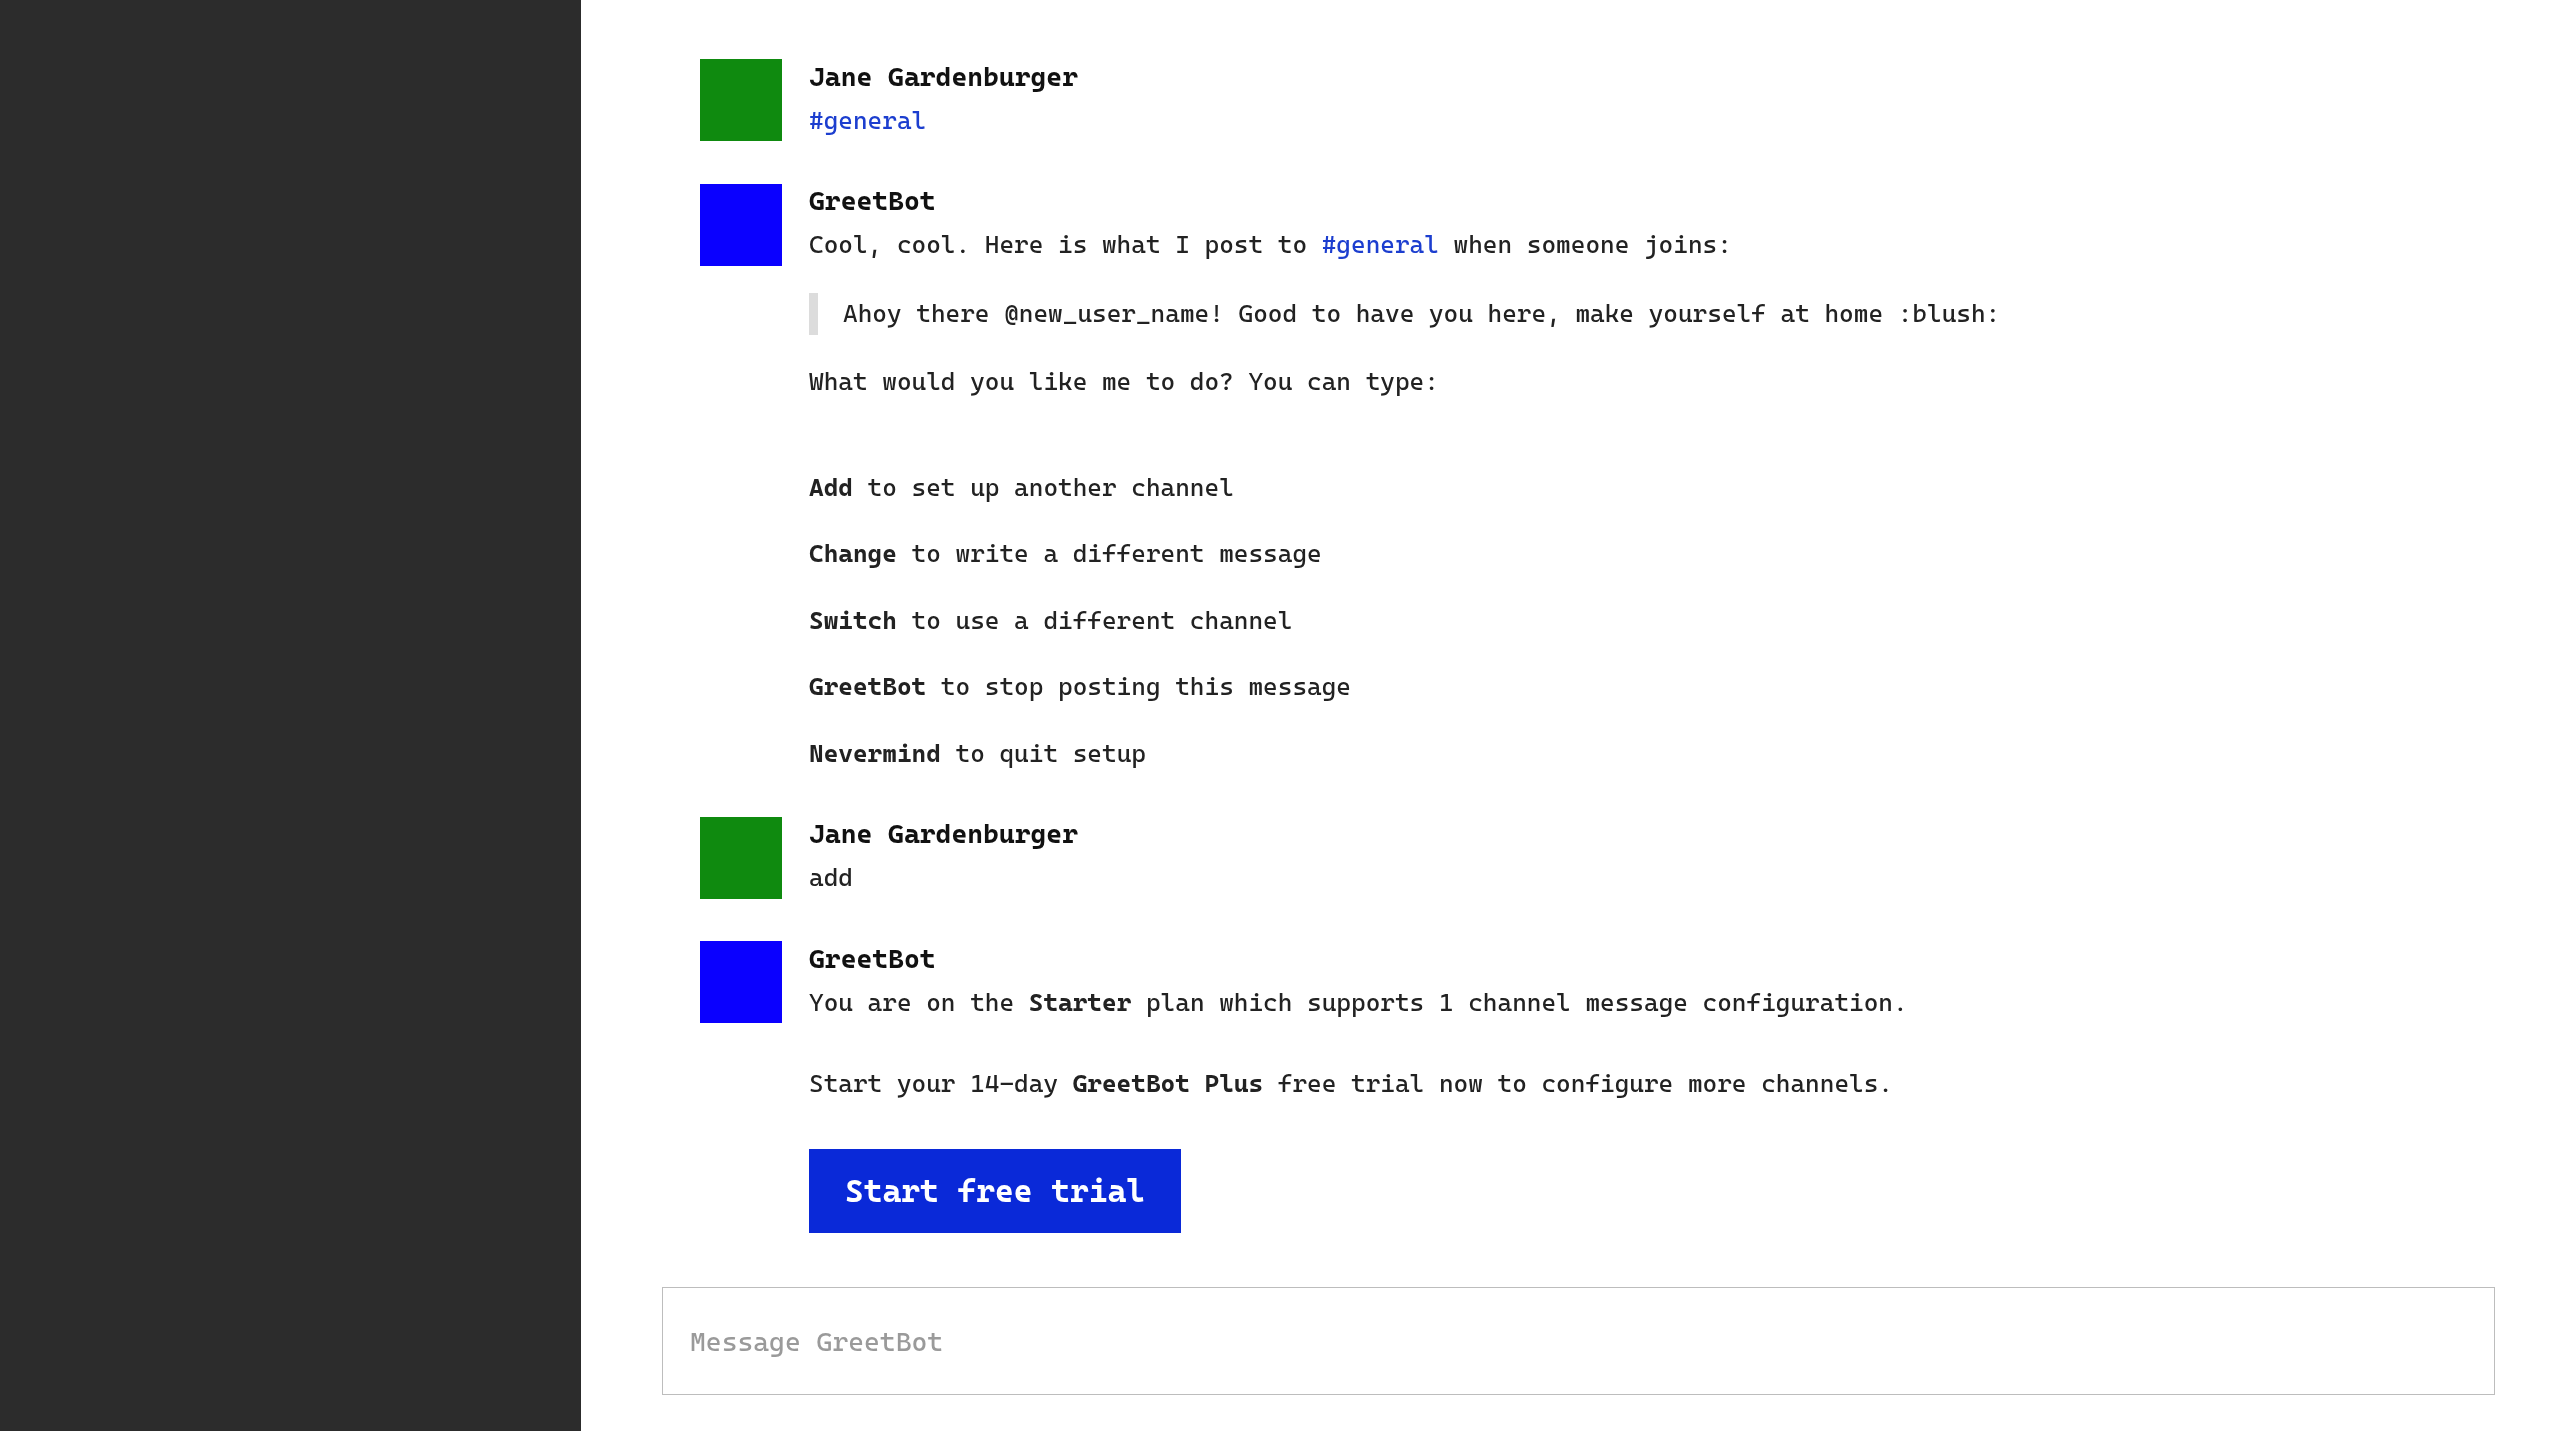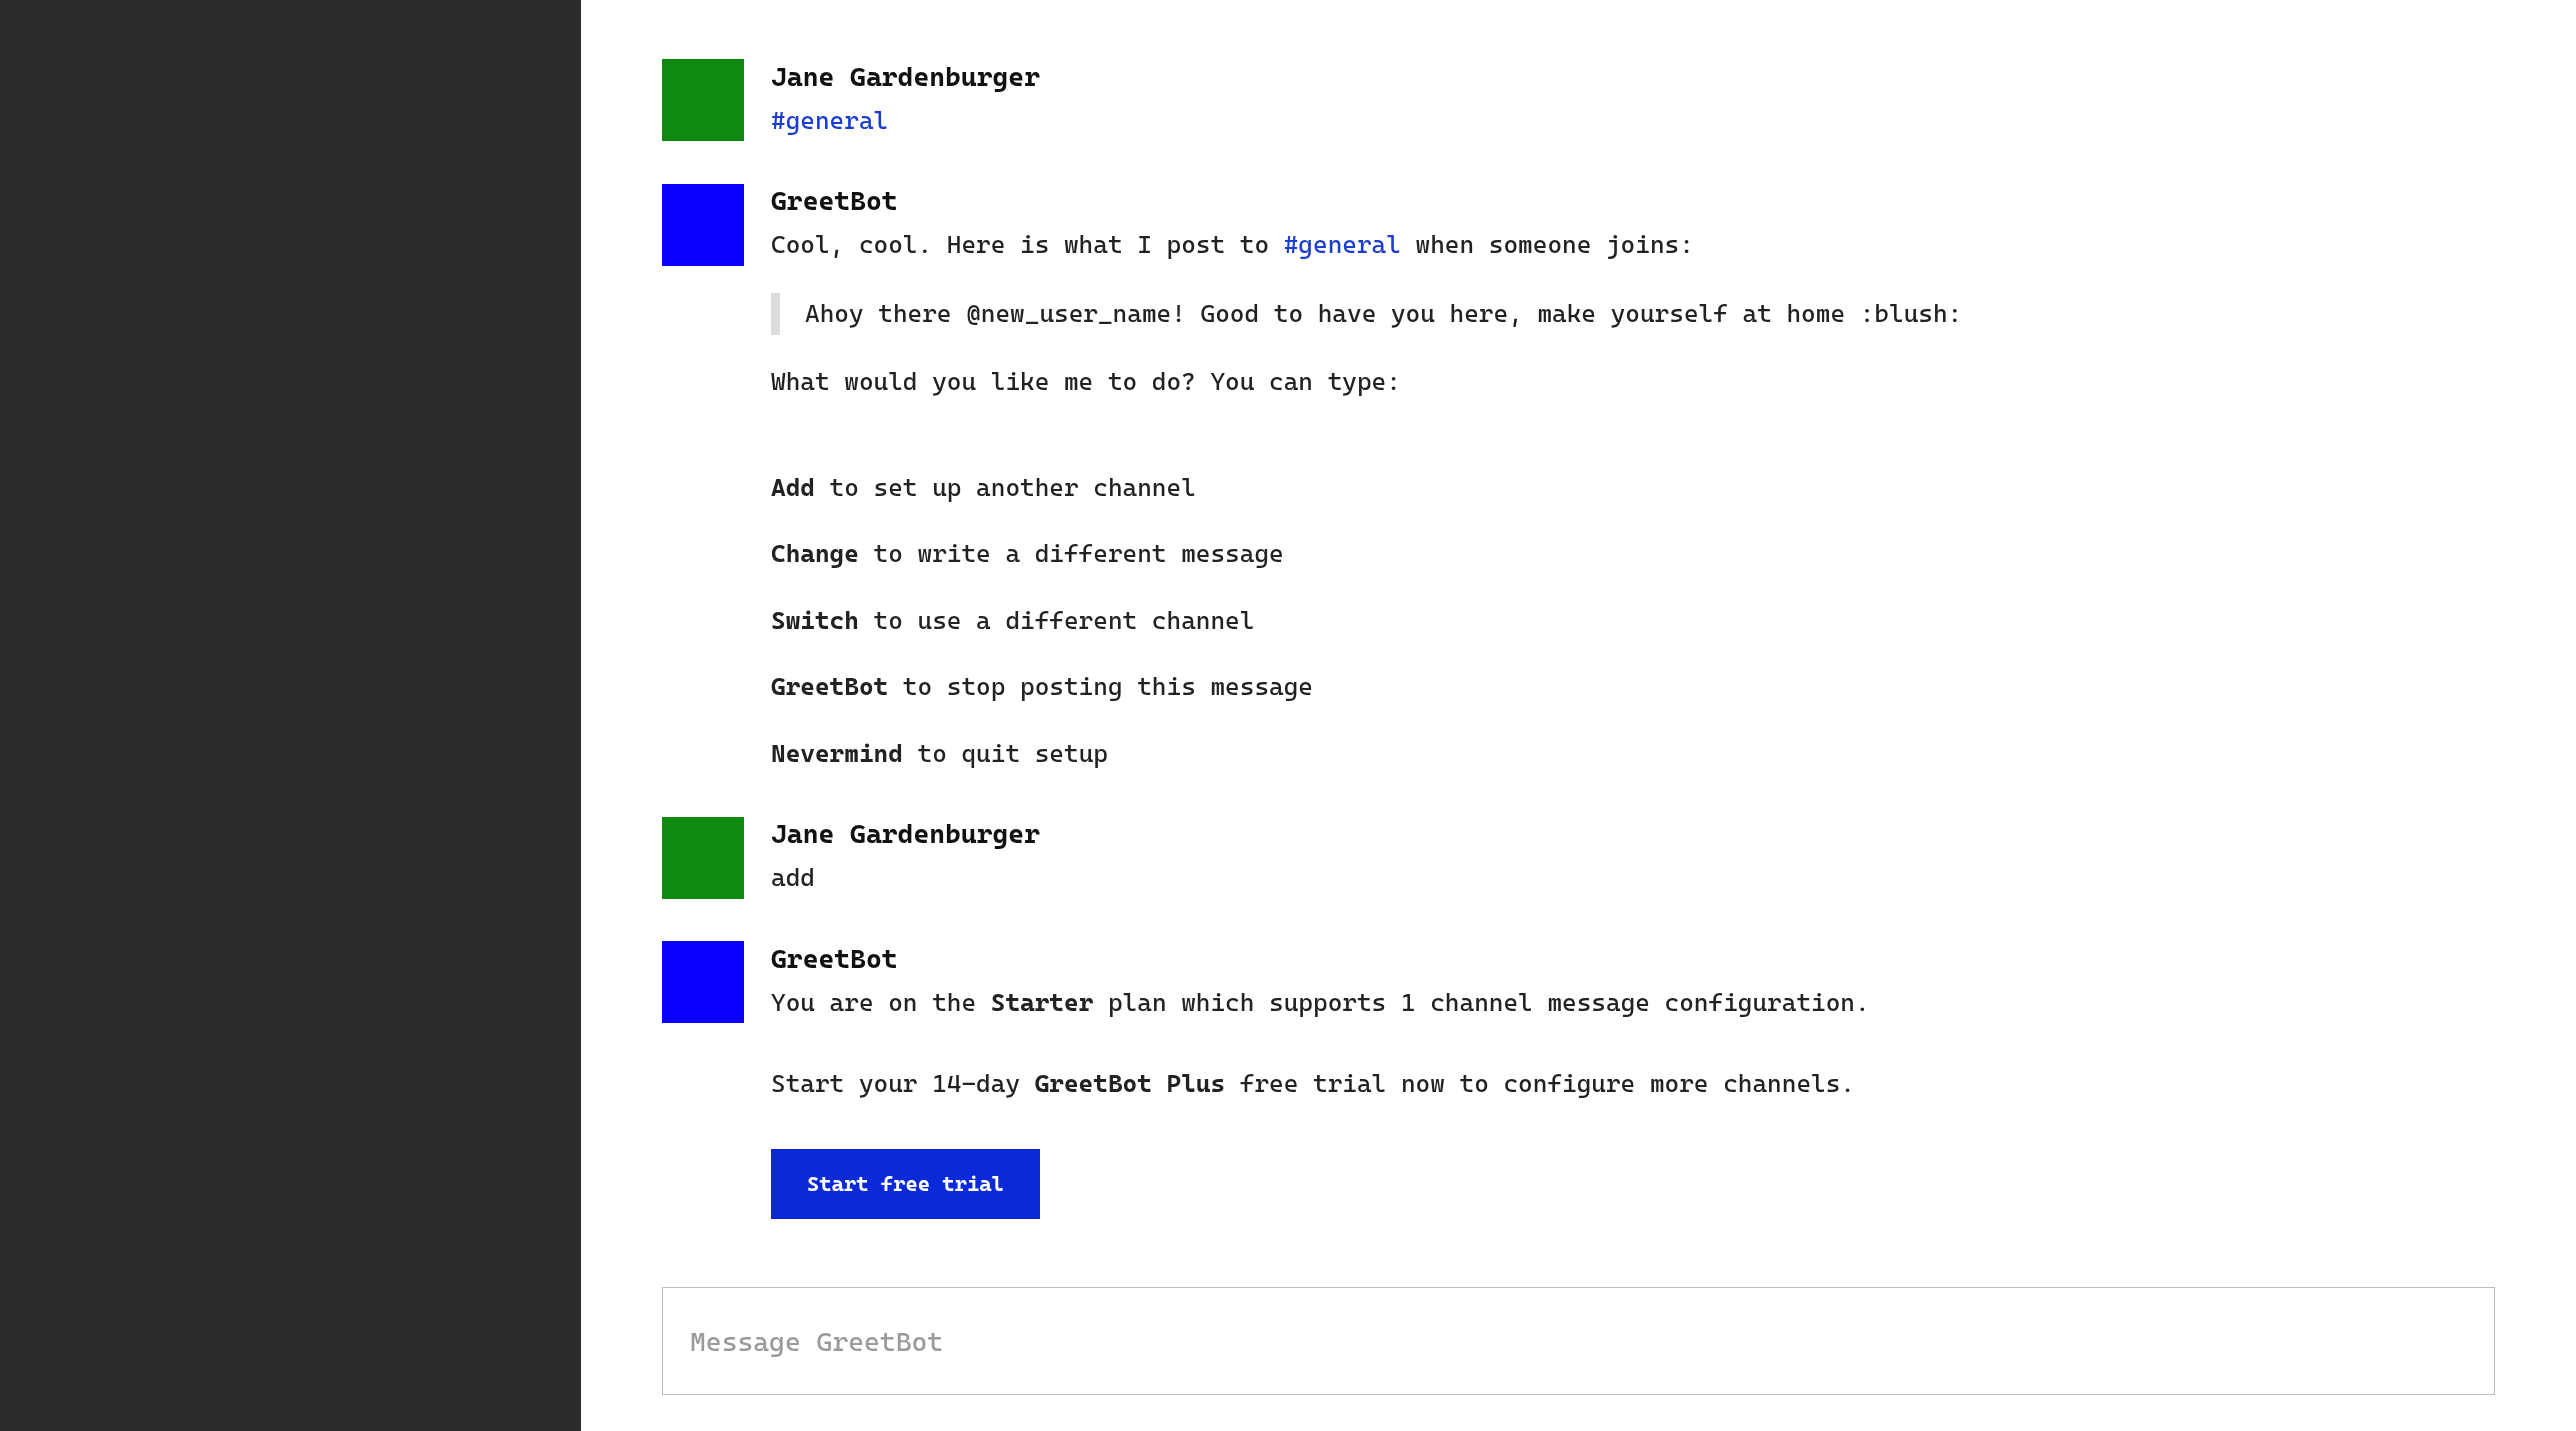--- a/index.html
+++ b/index.html
@@ -17,21 +17,21 @@
     height: 100%;
   }
   .sidebar {
     width: 581px;
     background: #2c2c2c;
     flex-shrink: 0;
   }
   .main {
     flex: 1;
     position: relative;
-    padding: 54px 81px 0 81px;
+    padding: 54px 81px 0 119px;
   }
   .messages {
     display: flex;
     flex-direction: column;
     gap: 36px;
   }
   .msg {
     display: flex;
     gap: 27px;
   }
@@ -76,21 +76,21 @@
     display: flex;
     gap: 38px;
     margin-top: 43px;
   }
   .btn {
     display: inline-flex;
     align-items: center;
     justify-content: center;
     padding: 23px 36px;
     font-family: inherit;
-    font-size: 21px;
+    font-size: 32px;
     font-weight: 700;
     cursor: pointer;
     border: none;
     text-align: center;
   }
   .btn.primary {
     background: #0a29d8;
     color: #ffffff;
   }
   .btn.secondary {

